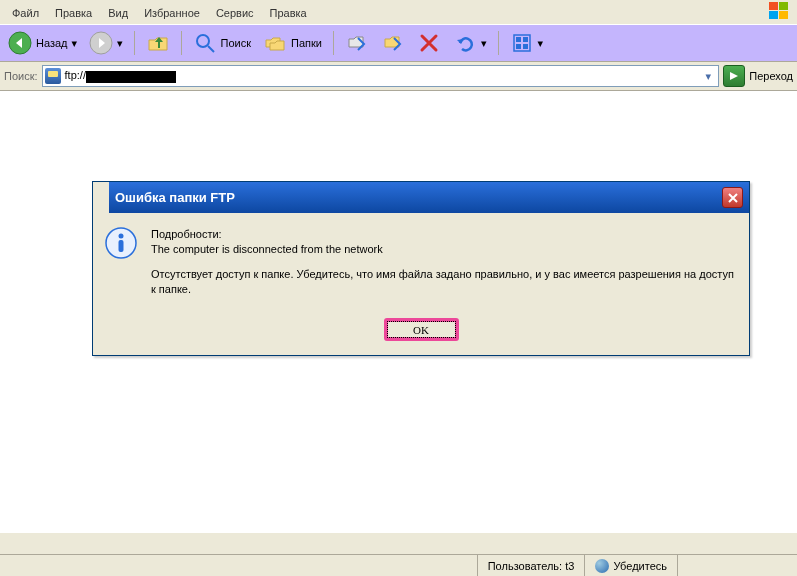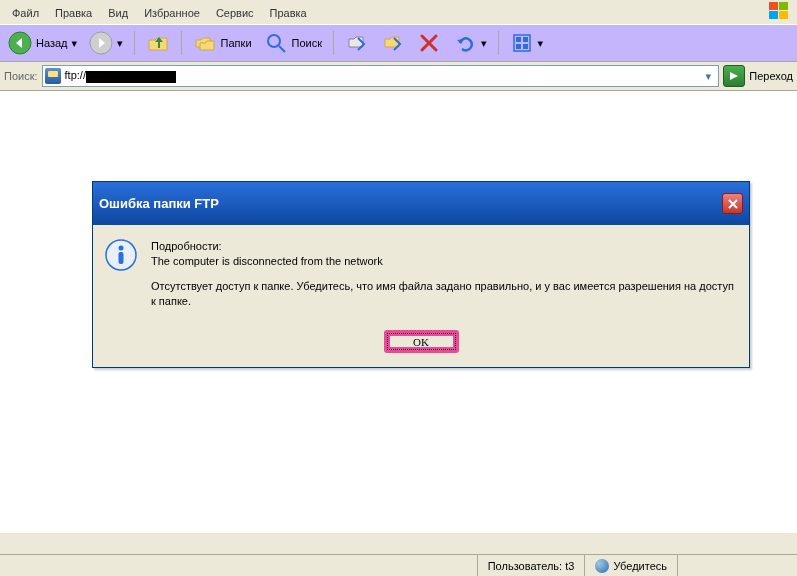--- a/index.html
+++ b/index.html
@@ -16,28 +16,28 @@
 .addrbar .albl { color: #666; }
 .addrfield { flex: 1; display: flex; align-items: center; background: #ffffff; border: 1px solid #7f9db9; height: 22px; padding: 0 2px; }
 .addrfield .aicon { width: 16px; height: 16px; background: linear-gradient(#5b8fd8,#2a5a9e); border-radius: 2px; margin-right: 4px; position: relative; }
 .addrfield .aicon::after { content: ""; position: absolute; left: 3px; top: 3px; width: 10px; height: 6px; background: #f8e27a; border-radius: 1px; }
 .addrfield .atext { flex: 1; font-size: 11px; }
 .addrfield .blackout { display: inline-block; width: 90px; height: 12px; background: #000; vertical-align: middle; }
 .addrfield .dd { width: 16px; text-align: center; color: #4a6ea9; cursor: default; }
 .gobtn { width: 22px; height: 22px; background: linear-gradient(#4caf50,#2e7d32); border: 1px solid #1b5e20; border-radius: 3px; display: flex; align-items: center; justify-content: center; }
 .content { background: #fff; height: 442px; position: relative; }
 .dialog { position: absolute; left: 92px; top: 90px; width: 658px; border: 1px solid #003c74; background: #ece9d8; box-shadow: 2px 2px 2px rgba(0,0,0,.2); }
-.dlg-title { background: linear-gradient(#2a6fdb,#0d47a1); color: #fff; font-weight: bold; padding: 11px 6px; display: flex; align-items: center; font-size: 13px; }
+.dlg-title { background: linear-gradient(#2a6fdb,#0d47a1); color: #fff; font-weight: bold; padding: 5px 6px; display: flex; align-items: center; font-size: 13px; margin-left: 16px; }
 .dlg-close { margin-left: auto; width: 21px; height: 21px; background: linear-gradient(#f08080,#c0392b); border: 1px solid #8b1a1a; border-radius: 3px; display: flex; align-items: center; justify-content: center; color: #fff; font-weight: bold; cursor: default; }
 .dlg-body { display: flex; padding: 14px 12px 6px; gap: 14px; color: #000; }
 .dlg-icon { width: 32px; height: 32px; flex-shrink: 0; }
 .dlg-text { flex: 1; line-height: 1.35; }
 .dlg-text p { margin-bottom: 10px; }
 .dlg-buttons { text-align: center; padding: 6px 0 14px; }
-.dlg-buttons button { width: 75px; height: 23px; font-family: Tahoma; font-size: 11px; background: #ece9d8; border: 6px solid #ec4899; border-radius: 3px; cursor: default; outline: 1px dotted #000; outline-offset: -4px; }
+.dlg-buttons button { width: 75px; height: 23px; font-family: Tahoma; font-size: 11px; background: #ece9d8; border: 4px solid #ec4899; border-radius: 3px; cursor: default; outline: 1px dotted #000; outline-offset: -4px; }
 .statusbar { position: absolute; bottom: 0; left: 0; right: 0; height: 22px; background: #ece9d8; border-top: 1px solid #aca899; display: flex; align-items: center; font-size: 11px; }
 .statusbar .spacer { flex: 1; }
 .statusbar .panel { border-left: 1px solid #aca899; padding: 0 10px; height: 100%; display: flex; align-items: center; gap: 4px; justify-content: center; }
 .globe { width: 14px; height: 14px; border-radius: 50%; background: radial-gradient(circle at 30% 30%, #9ecae1, #2b6cb0); }
 </style>
 </head>
 <body>
 
 <div class="menubar">
   <div class="item">Файл</div>
@@ -82,34 +82,34 @@
         <svg width="22" height="22">
           <path d="M2 8 L8 8 L10 6 L20 6 L20 18 L2 18 Z" fill="#f8d775" stroke="#c9a94b"></path>
           <path d="M11 16 L11 10 L8 10 L12 5 L16 10 L13 10 L13 16 Z" fill="#3b8b3b"></path>
         </svg>
       </span>
   </div>
   <div class="sep"></div>
   <div class="tbtn">
     <span class="ico">
         <svg width="22" height="22">
+          <circle cx="9" cy="9" r="6" fill="none" stroke="#2a6fdb" stroke-width="2"></circle>
+          <line x1="14" y1="14" x2="20" y2="20" stroke="#2a6fdb" stroke-width="2"></line>
+        </svg>
+      </span>
+    <span class="lbl">Поиск</span>
+  </div>
+  <div class="tbtn">
+    <span class="ico">
+        <svg width="22" height="22">
           <path d="M2 8 L7 8 L9 6 L16 6 L16 15 L2 15 Z" fill="#f8d775" stroke="#c9a94b"></path>
           <path d="M6 11 L11 11 L13 9 L20 9 L20 18 L6 18 Z" fill="#f8d775" stroke="#c9a94b"></path>
         </svg>
       </span>
     <span class="lbl">Папки</span>
-  </div>
-  <div class="tbtn">
-    <span class="ico">
-        <svg width="22" height="22">
-          <circle cx="9" cy="9" r="6" fill="none" stroke="#2a6fdb" stroke-width="2"></circle>
-          <line x1="14" y1="14" x2="20" y2="20" stroke="#2a6fdb" stroke-width="2"></line>
-        </svg>
-      </span>
-    <span class="lbl">Поиск</span>
   </div>
   <div class="sep"></div>
   <div class="tbtn">
       <span class="ico">
         <svg width="22" height="22">
           <path d="M3 7 L8 7 L10 5 L17 5 L17 15 L3 15 Z" fill="#e8e8e8" stroke="#888"></path>
           <path d="M12 18 L18 12 L12 6" fill="none" stroke="#2a6fdb" stroke-width="2"></path>
         </svg>
       </span>
     </div>

